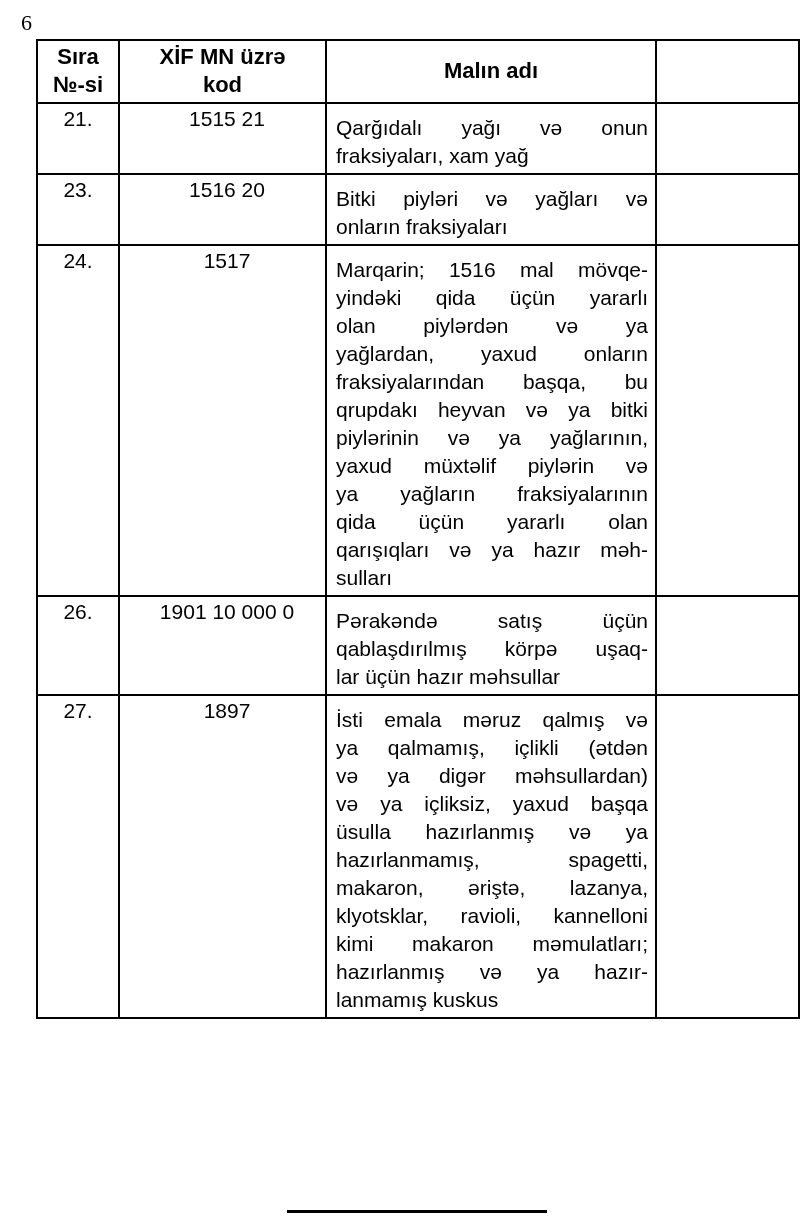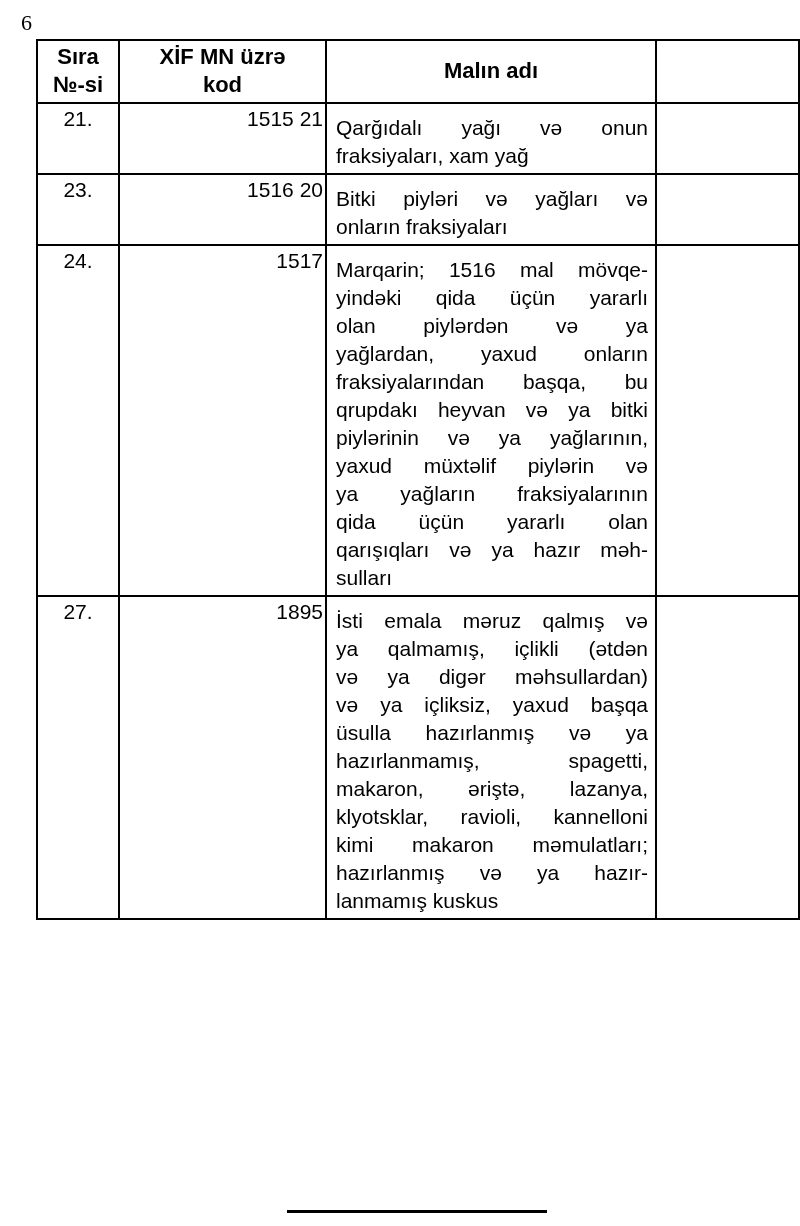--- a/index.html
+++ b/index.html
@@ -44,21 +44,21 @@
     font-size: 22px;
     line-height: 28px;
     text-align: center;
     vertical-align: middle;
     padding: 2px 2px 3px 2px;
   }
   td.cell-no {
     text-align: center;
   }
   td.cell-code {
-    text-align: right;
+    text-align: center;
     padding-left: 11px;
   }
   td.cell-name {
     padding: 10px 7px 3px 9px;
   }
   td.cell-name .line {
     text-align: justify;
     text-align-last: justify;
   }
   td.cell-name .line.last {
@@ -134,22 +134,32 @@
           <div class="line">piylərinin və ya yağlarının,</div>
           <div class="line">yaxud müxtəlif piylərin və</div>
           <div class="line">ya yağların fraksiyalarının</div>
           <div class="line">qida üçün yararlı olan</div>
           <div class="line">qarışıqları və ya hazır məh-</div>
           <div class="line last">sulları</div>
         </td>
     <td class="cell-extra"></td>
   </tr>
       <tr>
+    <td class="cell-no">26.</td>
+    <td class="cell-code">1901 10 000 0</td>
+    <td class="cell-name">
+          <div class="line">Pərakəndə satış üçün</div>
+          <div class="line">qablaşdırılmış körpə uşaq-</div>
+          <div class="line last">lar üçün hazır məhsullar</div>
+        </td>
+    <td class="cell-extra"></td>
+  </tr>
+      <tr>
     <td class="cell-no">27.</td>
-    <td class="cell-code">1895</td>
+    <td class="cell-code">1897</td>
     <td class="cell-name">
           <div class="line">İsti emala məruz qalmış və</div>
           <div class="line">ya qalmamış, içlikli (ətdən</div>
           <div class="line">və ya digər məhsullardan)</div>
           <div class="line">və ya içliksiz, yaxud başqa</div>
           <div class="line">üsulla hazırlanmış və ya</div>
           <div class="line">hazırlanmamış, spagetti,</div>
           <div class="line">makaron, əriştə, lazanya,</div>
           <div class="line">klyotsklar, ravioli, kannelloni</div>
           <div class="line">kimi makaron məmulatları;</div>

